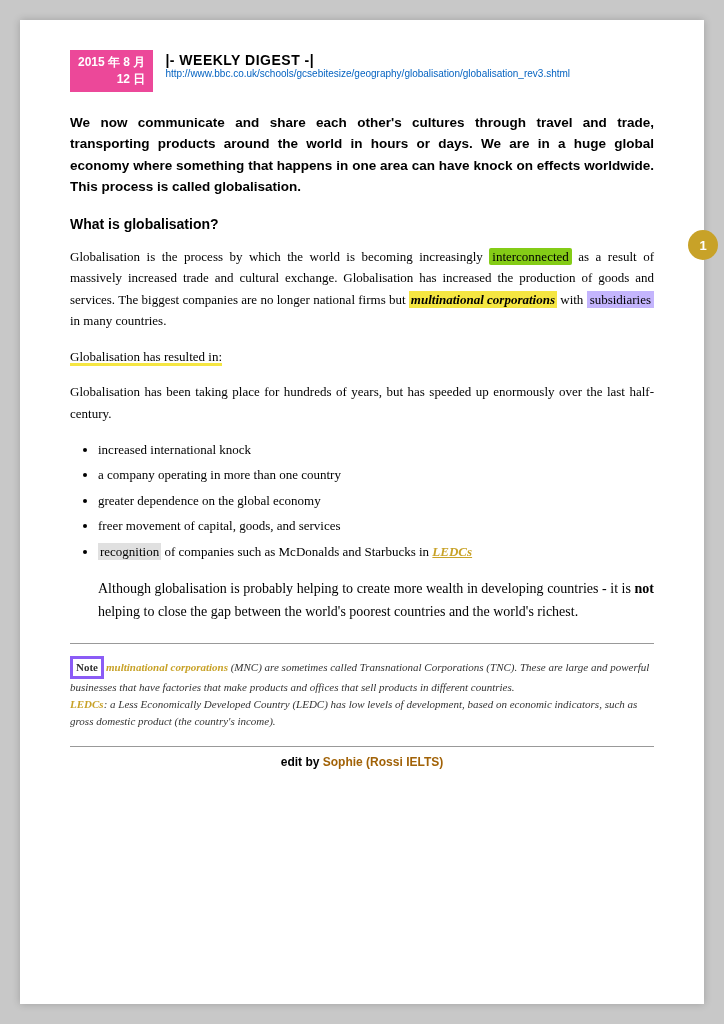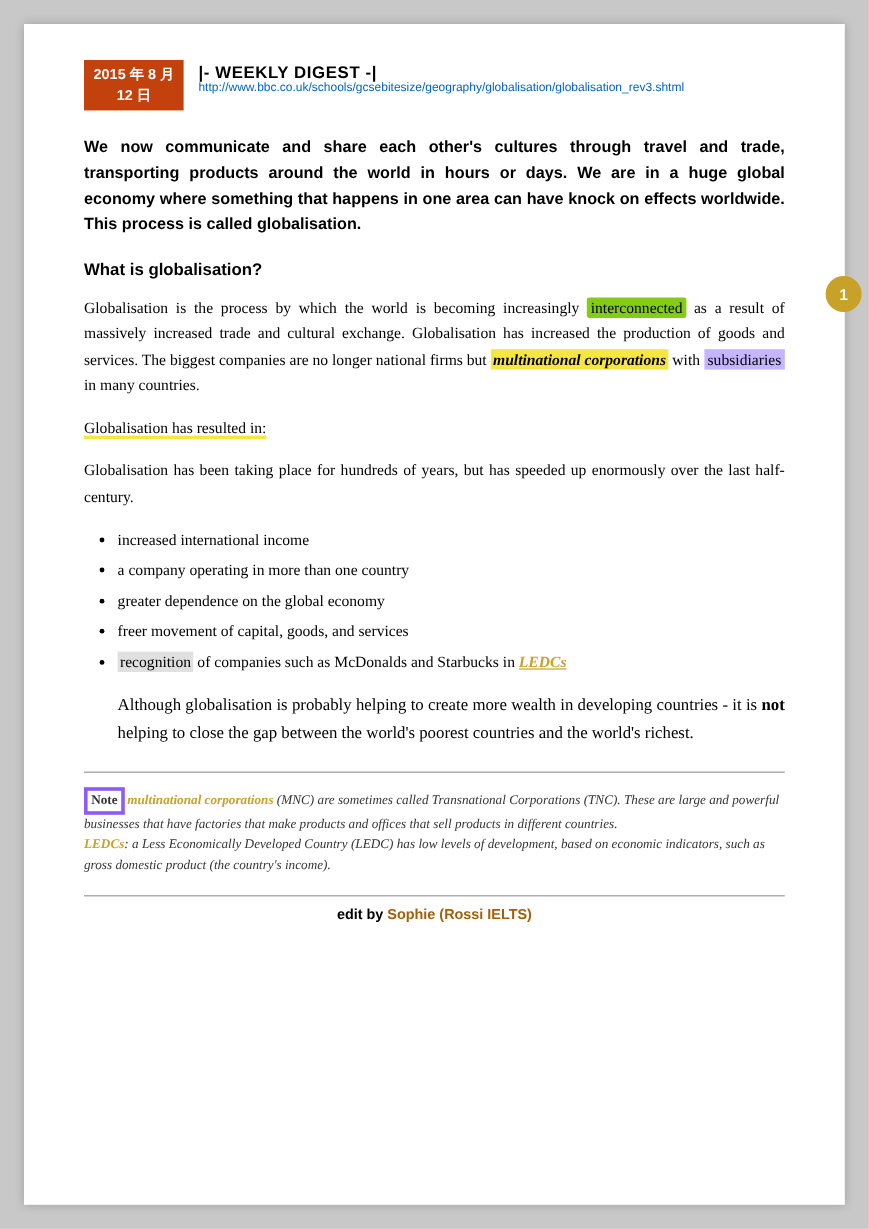--- a/index.html
+++ b/index.html
@@ -20,26 +20,26 @@
       position: relative;
       box-shadow: 0 0 8px rgba(0,0,0,0.2);
     }
     .header {
       display: flex;
       align-items: flex-start;
       margin-bottom: 20px;
       gap: 12px;
     }
     .date-box {
-      background: #c2410c;
+      background: #ec4899;
       color: #fff;
       font-size: 12px;
       font-weight: bold;
       padding: 4px 8px;
-      text-align: center;
+      text-align: right;
       line-height: 1.4;
       min-width: 70px;
       font-family: Arial, sans-serif;
     }
     .header-right {
       display: flex;
       flex-direction: column;
       justify-content: flex-start;
       padding-top: 2px;
     }
@@ -223,21 +223,21 @@
     <span>Globalisation is the process by which the world is becoming increasingly </span><span class="highlight-box">interconnected</span><span> as a result of massively increased trade and cultural exchange. Globalisation has increased the production of goods and services. The biggest companies are no longer national firms but </span><span class="highlight-italic-gold">multinational   corporations</span><span> with </span><span class="highlight-box-plain">subsidiaries</span><span> in many countries.</span>
   </p>
 
   <p class="body-para">
     <span class="yellow-underline">Globalisation has resulted in:</span>
   </p>
 
   <p class="body-para">Globalisation has been taking place for hundreds of years, but has speeded up enormously over the last half-century.</p>
 
   <ul class="bullet-list">
-    <li><span>increased international income</span></li>
+    <li><span>increased international knock</span></li>
     <li><span>a company operating in more than one country</span></li>
     <li><span>greater dependence on the global economy</span></li>
     <li><span>freer movement of capital, goods, and services</span></li>
     <li>
       <span><span class="recognition-highlight">recognition</span> of companies such as McDonalds and Starbucks in </span><span class="ledc-gold">LEDCs</span>
     </li>
   </ul>
 
   <div class="last-bullet-content">
     <span>Although globalisation is probably helping to create more wealth in developing countries - it is </span><span class="bold-text">not</span><span> helping to close the gap between the world's poorest countries and the world's richest.</span>

